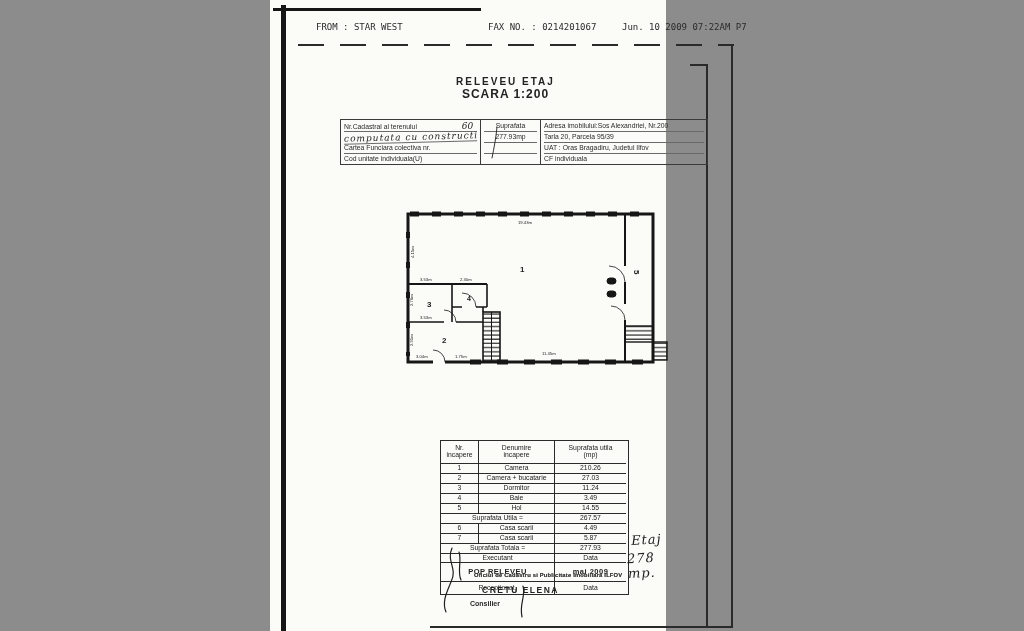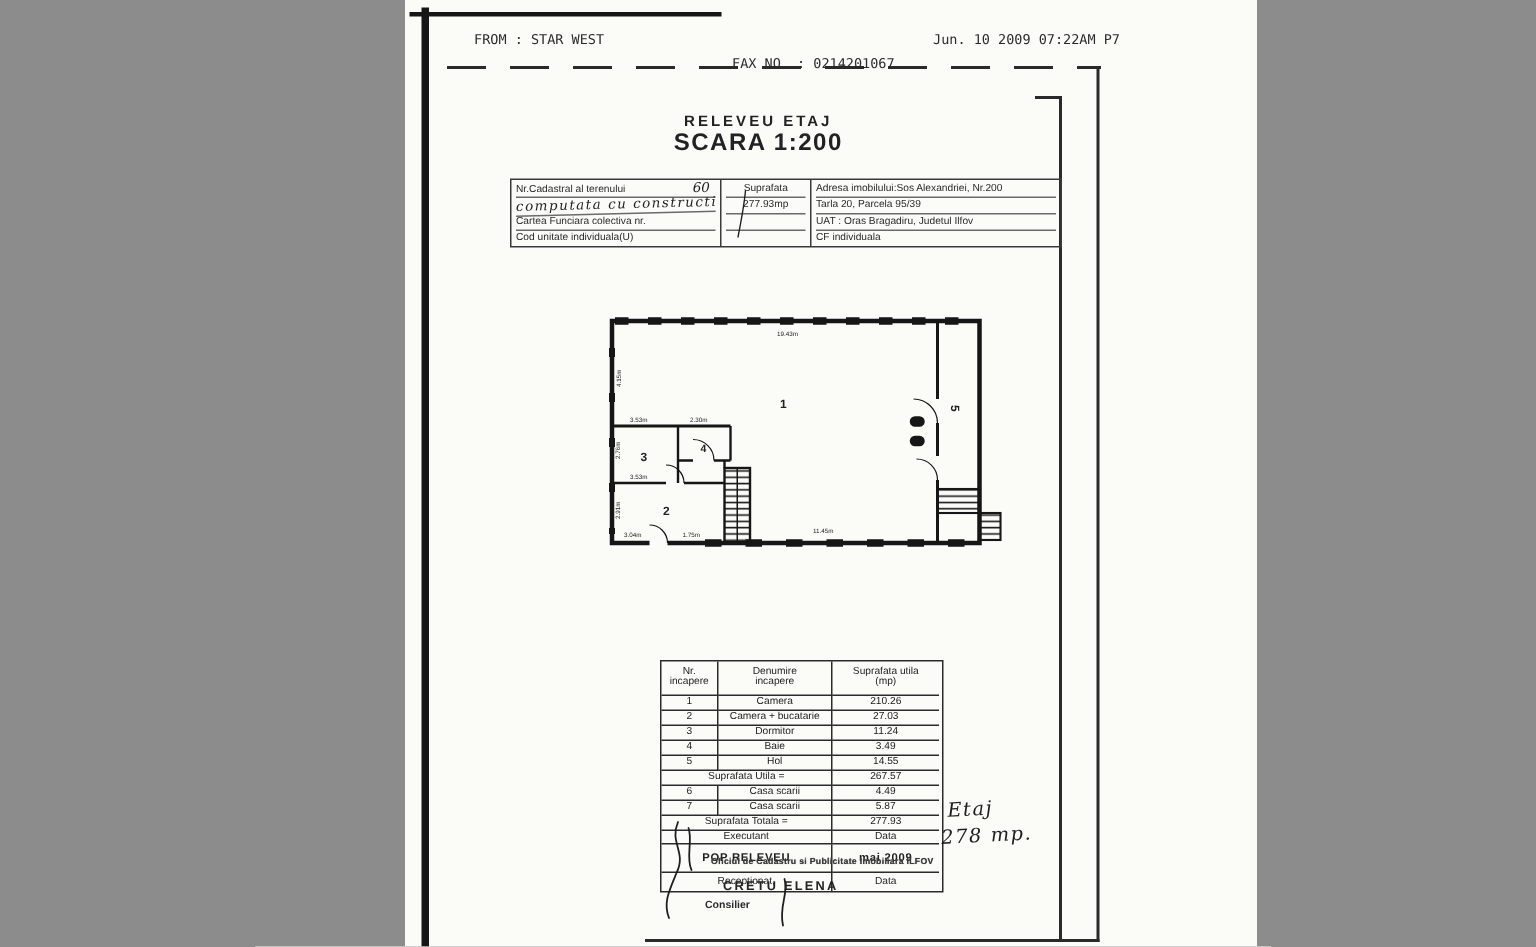--- a/index.html
+++ b/index.html
@@ -1,34 +1,34 @@
 <!DOCTYPE html>
 <html><head>
 <meta charset="utf-8">
 <style>
   html,body{margin:0;padding:0;}
   body{width:1024px;height:631px;background:#8c8c8c;position:relative;overflow:hidden;
        font-family:"Liberation Sans",sans-serif;color:#1c1c1c;}
   .abs{position:absolute;}
-  .sheet{position:absolute;left:270px;top:0;width:568px;height:631px;background:#fbfbf8;}
+  .sheet{position:absolute;left:270px;top:0;width:396px;height:631px;background:#fbfbf8;}
   
   .scan-left{left:11px;top:5px;width:5px;height:626px;background:#161616;}
   .scan-top{left:3px;top:8px;width:208px;height:3px;background:#161616;}
   .frame-top{left:28px;top:44px;width:436px;height:2px;
      background:repeating-linear-gradient(90deg,#2a2a2a 0 26px,transparent 26px 42px);}
   .frame-right-outer{left:461px;top:44px;width:2px;height:584px;background:#2a2a2a;}
   .frame-right-inner{left:436px;top:64px;width:2px;height:564px;background:#2a2a2a;}
   .frame-hook{left:420px;top:64px;width:16px;height:2px;background:#2a2a2a;}
   .frame-bottom{left:160px;top:626px;width:303px;height:2px;background:#2a2a2a;}
   
   .fax{font-family:"DejaVu Sans Mono",monospace;font-size:9px;color:#2b2b2b;white-space:nowrap;top:22px;}
   
   .title{left:148px;top:76px;width:175px;text-align:center;font-weight:bold;color:#222;}
   .title .t1{font-size:10px;letter-spacing:2px;}
-  .title .t2{font-size:16px;letter-spacing:1px;}
+  .title .t2{font-size:12px;letter-spacing:1px;}
   
   .info{left:70px;top:119px;width:366px;display:grid;grid-template-columns:140px 60px 166px;
         border:1px solid #3a3a3a;font-size:6.8px;color:#2a2a2a;background:transparent;}
   .info .cell{padding:1px 3px 0 3px;border-right:1px solid #3a3a3a;}
   .info .cell:last-child{border-right:none;}
   .info .ln{border-bottom:1px solid #6a6a6a;line-height:10px;height:10px;white-space:nowrap;overflow:hidden;}
   .info .ln.last{border-bottom:none;}
   .hw{font-family:"DejaVu Serif",serif;font-style:italic;color:#1f1f1f;}
   .hwline{font-size:9px;transform:rotate(-1.5deg);letter-spacing:1px;}
   .ctr{text-align:center;}
@@ -63,21 +63,21 @@
 
   <div class="abs scan-left"></div>
   <div class="abs scan-top"></div>
   <div class="abs frame-top"></div>
   <div class="abs frame-right-outer"></div>
   <div class="abs frame-right-inner"></div>
   <div class="abs frame-hook"></div>
   <div class="abs frame-bottom"></div>
 
   <div class="abs fax" style="left:46px;">FROM : STAR WEST</div>
-  <div class="abs fax" style="left:218px;margin-top:16px;">FAX NO. : 0214201067</div>
+  <div class="abs fax" style="left:218px;">FAX NO. : 0214201067</div>
   <div class="abs fax" style="left:352px;">Jun. 10 2009 07:22AM P7</div>
 
   <div class="abs title">
     <div class="t1">RELEVEU ETAJ</div>
     <div class="t2">SCARA 1:200</div>
   </div>
 
   <div class="abs info">
     <div class="cell">
       <div class="ln"><span>Nr.Cadastral al terenului</span>

